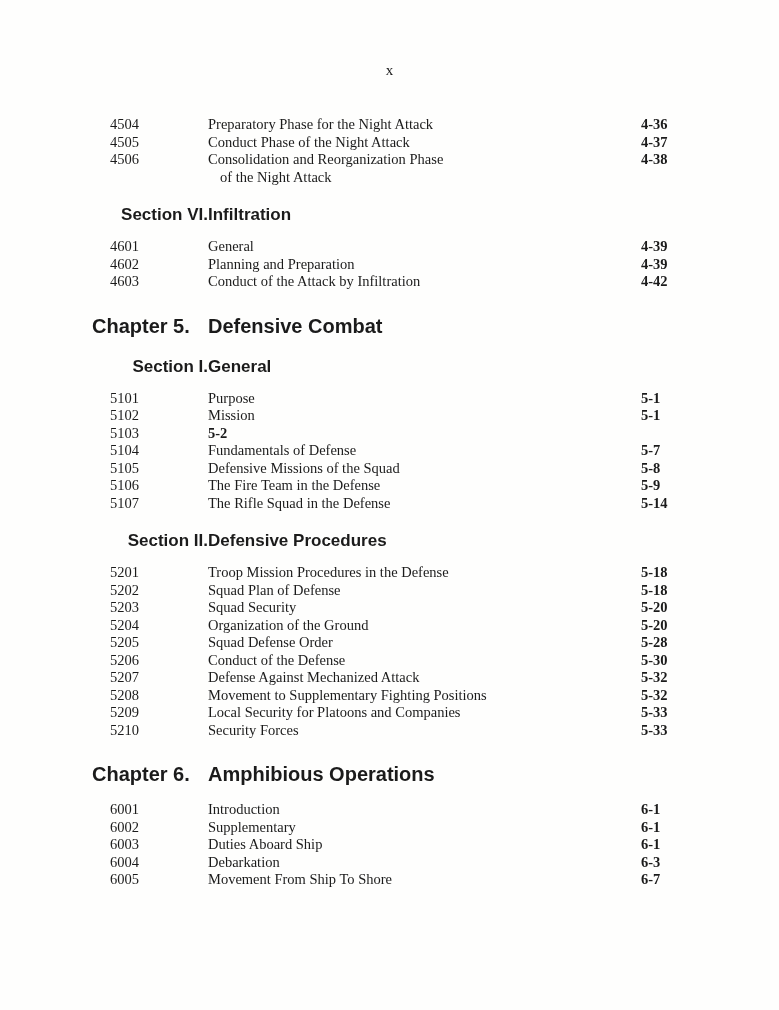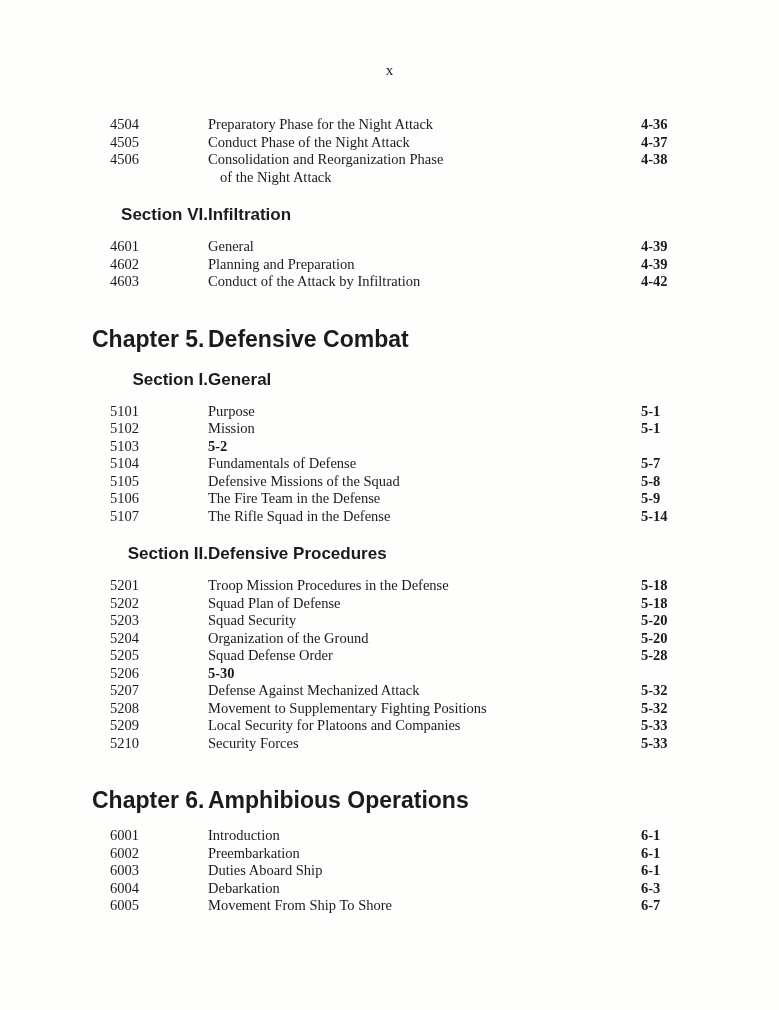--- a/index.html
+++ b/index.html
@@ -63,25 +63,25 @@
     line-height: 20px;
     text-align: right;
   }
   .section .hd-label {
     width: 107px;
     flex: 0 0 107px;
   }
   .chapter {
     display: flex;
     padding-left: 92px;
-    margin-top: 36px;
+    margin-top: 23px;
     margin-bottom: 15px;
     font-family: "Liberation Sans", sans-serif;
     font-weight: bold;
-    font-size: 23px;
+    font-size: 20px;
     line-height: 24px;
   }
   .chapter .hd-label {
     width: 116px;
     flex: 0 0 116px;
   }
 </style>
 </head>
 <body>
 
@@ -261,20 +261,24 @@
     <span class="num">5205</span>
     <span class="title-block">
       <span class="title-line1" style="display:block">Squad Defense Order</span>
 
     </span>
     <span class="pg">5-28</span>
   </div>
 
   <div class="row">
     <span class="num">5206</span>
+    <span class="title-block">
+      <span class="title-line1" style="display:block">Conduct of the Defense</span>
+
+    </span>
     <span class="pg">5-30</span>
   </div>
 
   <div class="row">
     <span class="num">5207</span>
     <span class="title-block">
       <span class="title-line1" style="display:block">Defense Against Mechanized Attack</span>
 
     </span>
     <span class="pg">5-32</span>
@@ -317,21 +321,21 @@
     <span class="title-block">
       <span class="title-line1" style="display:block">Introduction</span>
 
     </span>
     <span class="pg">6-1</span>
   </div>
 
   <div class="row">
     <span class="num">6002</span>
     <span class="title-block">
-      <span class="title-line1" style="display:block">Preembarkation</span>
+      <span class="title-line1" style="display:block">Supplementary</span>
 
     </span>
     <span class="pg">6-1</span>
   </div>
 
   <div class="row">
     <span class="num">6003</span>
     <span class="title-block">
       <span class="title-line1" style="display:block">Duties Aboard Ship</span>
 

